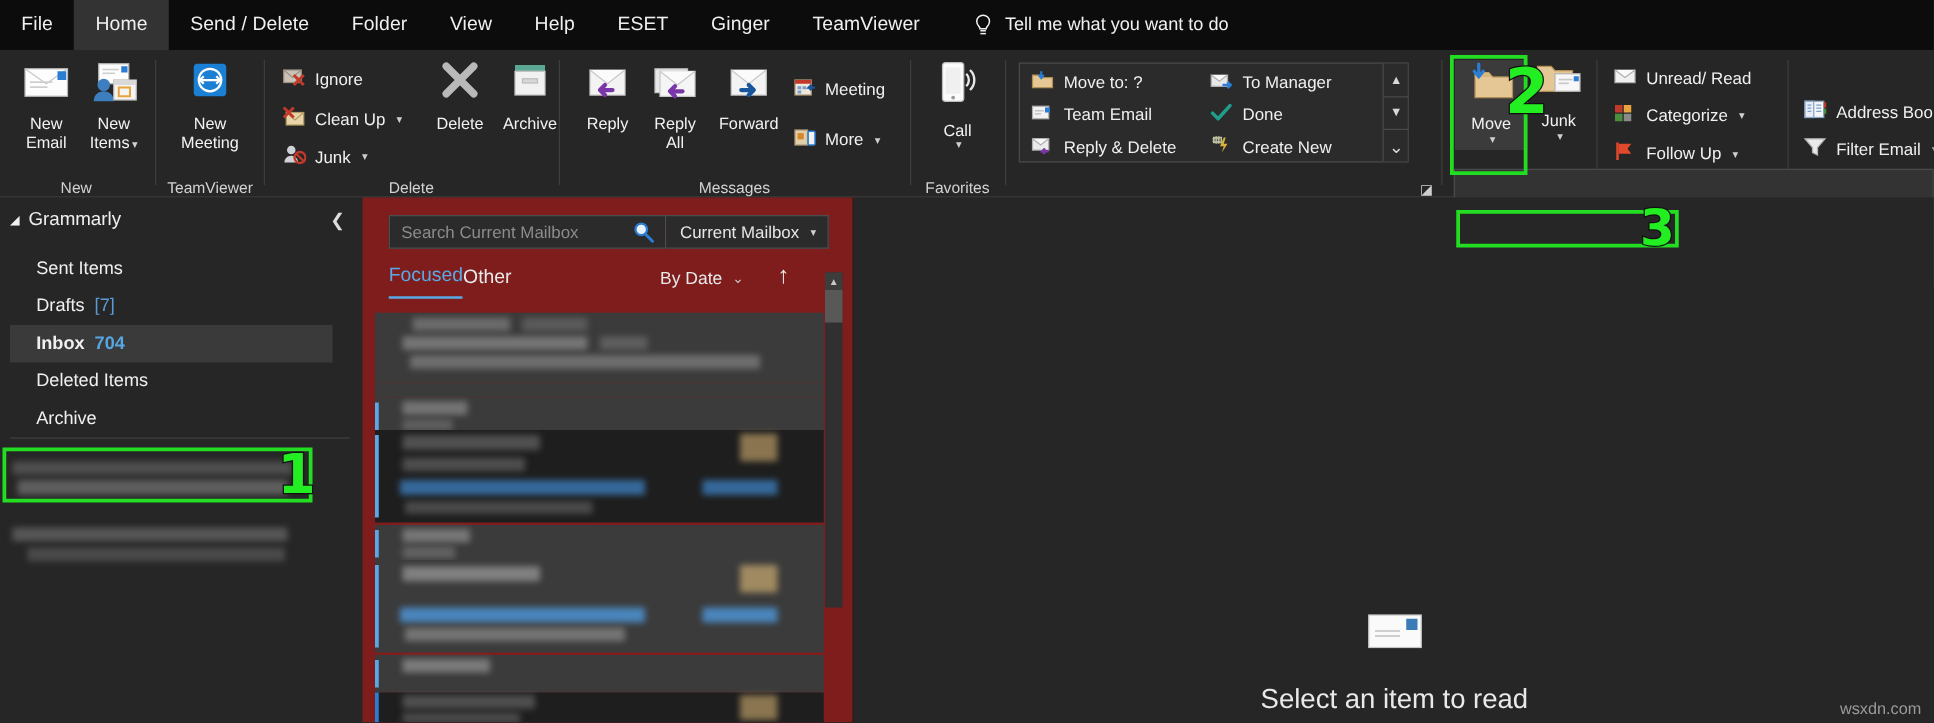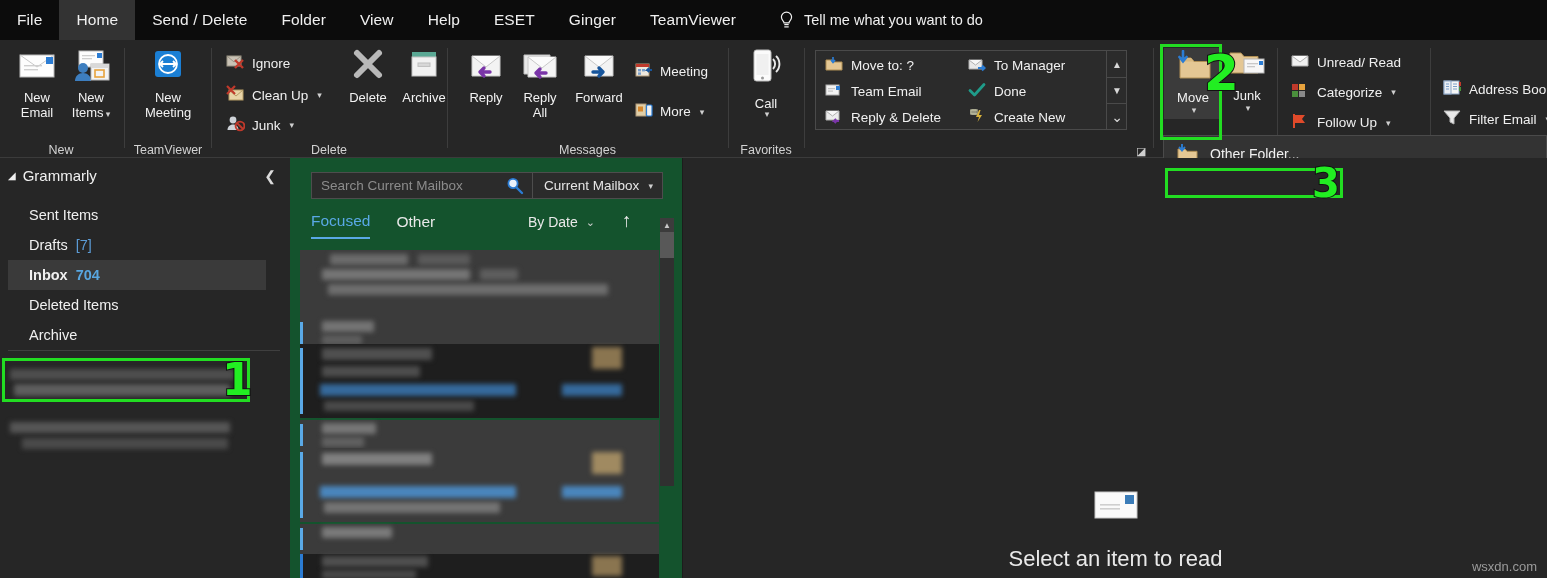--- a/index.html
+++ b/index.html
@@ -96,33 +96,33 @@
     padding-left:21px; font-size:14.5px; color:#f0f0f0;
   }
   .navitem.sel { background:#3a3a3a; font-weight:bold; }
   .navcount { color:#58a6e0; margin-left:8px; font-weight:bold; }
   .navcount.dim { color:#5b9bd5; font-weight:normal; }
   .navdiv { position:absolute; left:8px; width:272px; height:1px; background:#3f3f3f; }
 
   .blurline { position:absolute; background:#5a5a5a; border-radius:1px; filter: blur(2.4px); }
 
   
-  .mlist { position:absolute; left:290px; top:158px; width:393px; height:420px; background:#14532d; border-right:1px solid #1c1c1c; }
+  .mlist { position:absolute; left:290px; top:158px; width:393px; height:420px; background:#7f1d1d; border-right:1px solid #1c1c1c; }
   .searchbar {
     position:absolute; left:21px; top:14px; width:222px; height:27px;
     border:1px solid #4d4d4d; background:#2b2b2b; display:flex; align-items:center;
     padding-left:9px; color:#8c8c8c; font-size:13.5px;
   }
   .scopebox {
     position:absolute; left:243px; top:14px; width:130px; height:27px;
     border:1px solid #4d4d4d; border-left:none; background:#2b2b2b;
     display:flex; align-items:center; justify-content:space-between;
     padding:0 9px 0 11px; color:#e6e6e6; font-size:13.5px;
   }
-  .ftabs { position:absolute; left:21px; top:54px; display:flex; align-items:center; gap:26px; }
+  .ftabs { position:absolute; left:21px; top:54px; display:flex; align-items:center; }
   .ftab { font-size:15.5px; color:#e9e9e9; padding-bottom:7px; }
   .ftab.on { color:#5aa9e6; border-bottom:2px solid #5aa9e6; }
   .sortby { position:absolute; left:238px; top:56px; font-size:14px; color:#e9e9e9; display:flex; align-items:center; gap:6px; }
   .sortarrow { position:absolute; left:332px; top:52px; font-size:19px; color:#e9e9e9; }
 
   .rows { position:absolute; left:10px; top:92px; width:373px; height:328px; overflow:hidden; }
   .mrow { position:absolute; left:0; width:359px; }
   .mrow.alt { background:#3b3b3b; }
   .mrow.dark { background:#1e1e1e; }
   .unreadbar { position:absolute; left:0; top:4px; width:3px; background:#5aa9e6; }
@@ -513,29 +513,20 @@
             </svg>
         </span>
         <span>Filter Email</span>
         <span class="caret">▾</span>
       </div>
     </div>
 
   </div>
 
   <div class="movemenu">
-    <div class="mitem" style="top:3px;">
-      <span>
-        <svg width="22" height="18" viewBox="0 0 22 18">
-            <path d="M2 5h7l2 2.3h10V16H2z" fill="#e4c794" stroke="#b08f54"></path>
-            <path d="M6 0v6M3.6 3.6L6 6.6 8.4 3.6" fill="none" stroke="#2b7cd3" stroke-width="1.9" stroke-linecap="round"></path>
-          </svg>
-      </span>
-      <span class="mlabel"><u>O</u>ther Folder...</span>
-    </div>
     <div class="mitem" style="top:33px;">
       <span>
         <svg width="22" height="18" viewBox="0 0 22 18">
             <path d="M0 2h6l1.7 2h8.3v10H0z" fill="#d8cdb8" stroke="#a89a7e"></path>
             <path d="M4 5h7l2 2.3h9V16H4z" fill="#e4c794" stroke="#b08f54"></path>
             <path d="M8 1v5.5M6 4.2l2 2.6 2-2.6" fill="none" stroke="#2b7cd3" stroke-width="1.7" stroke-linecap="round"></path>
           </svg>
       </span>
       <span class="mlabel"><u>C</u>opy to Folder...</span>
     </div>

